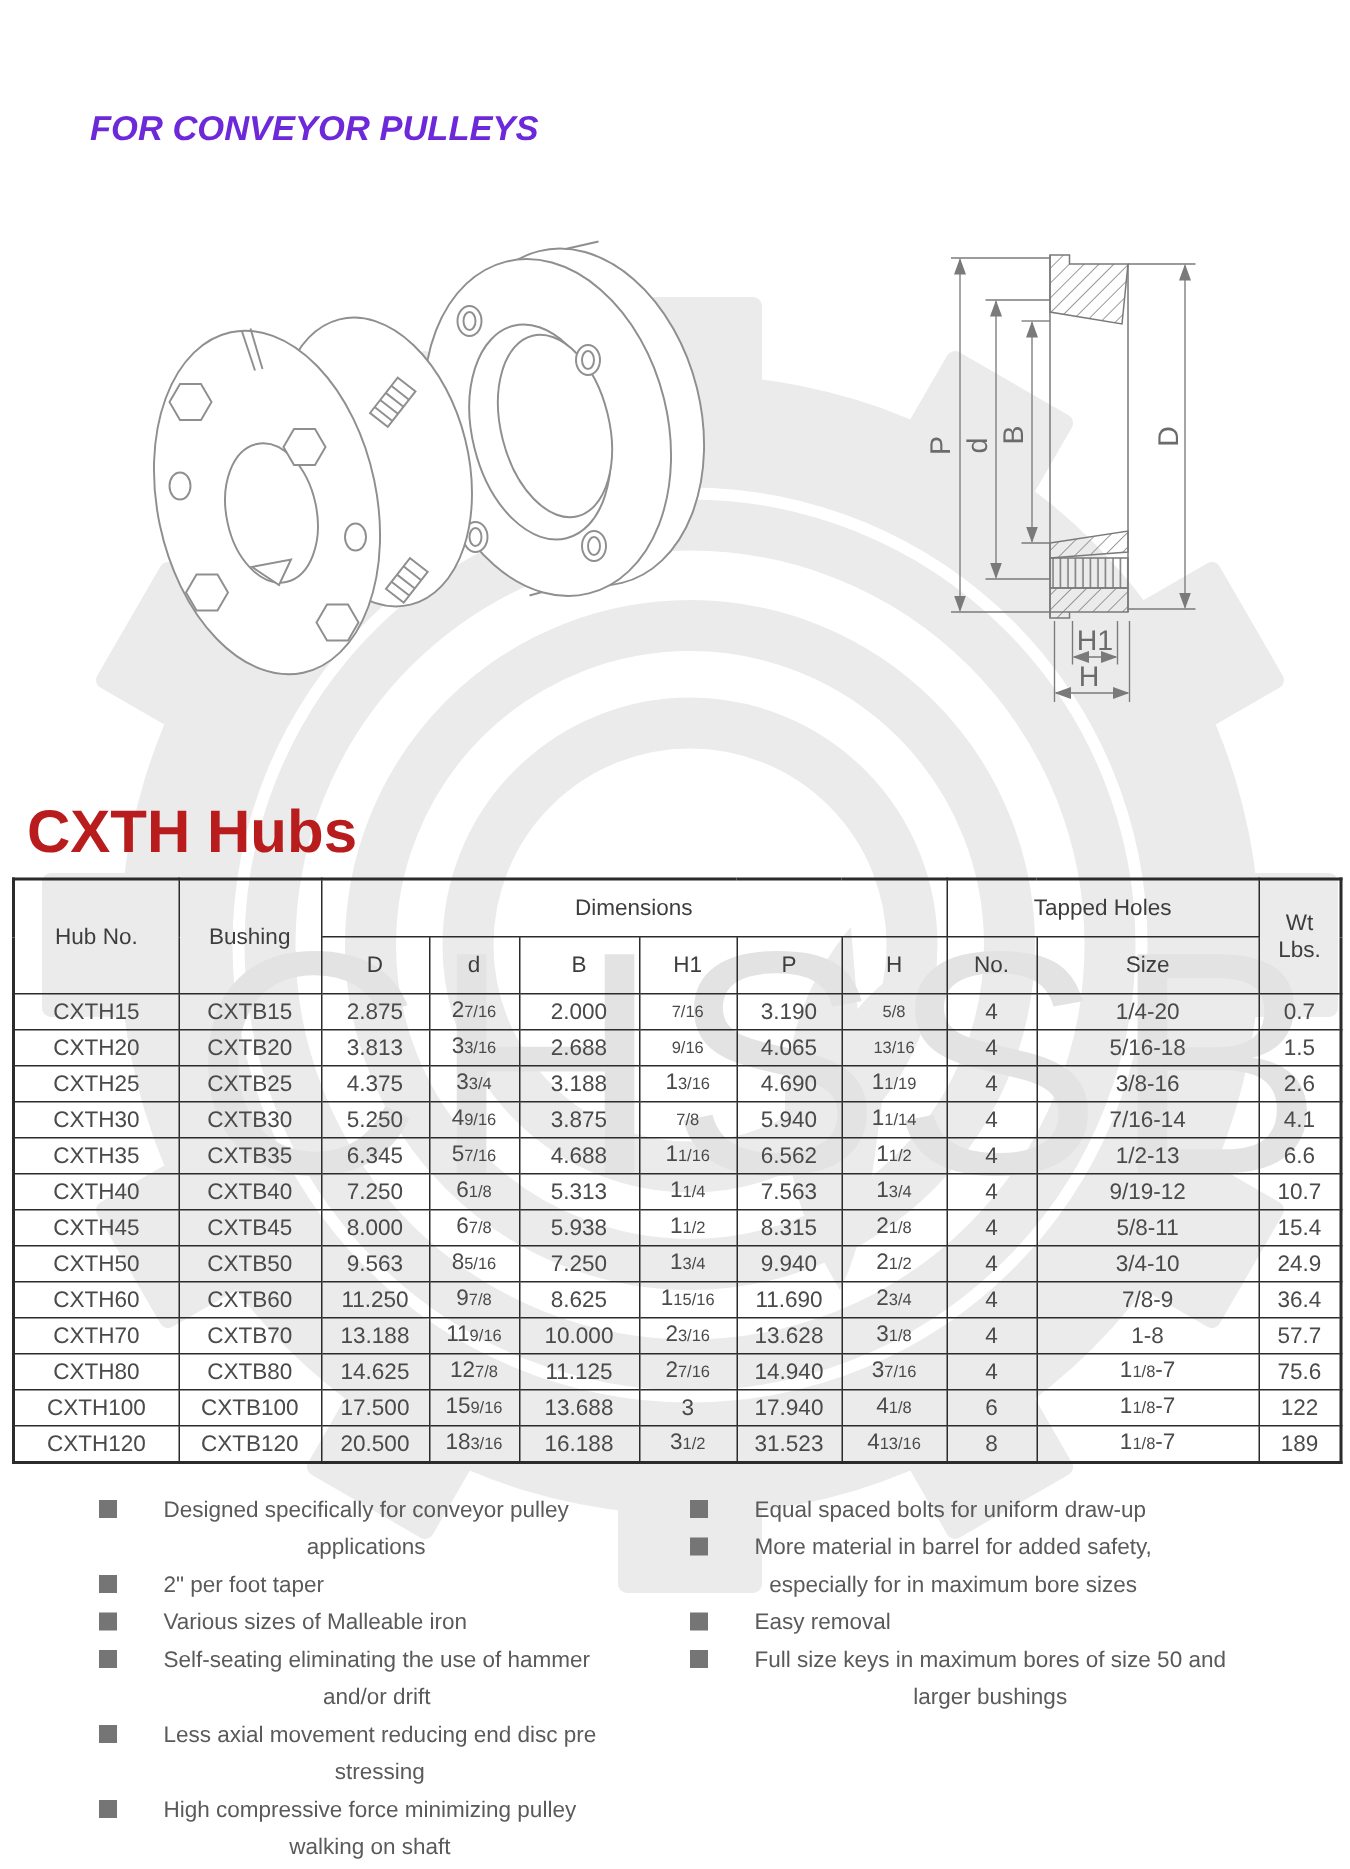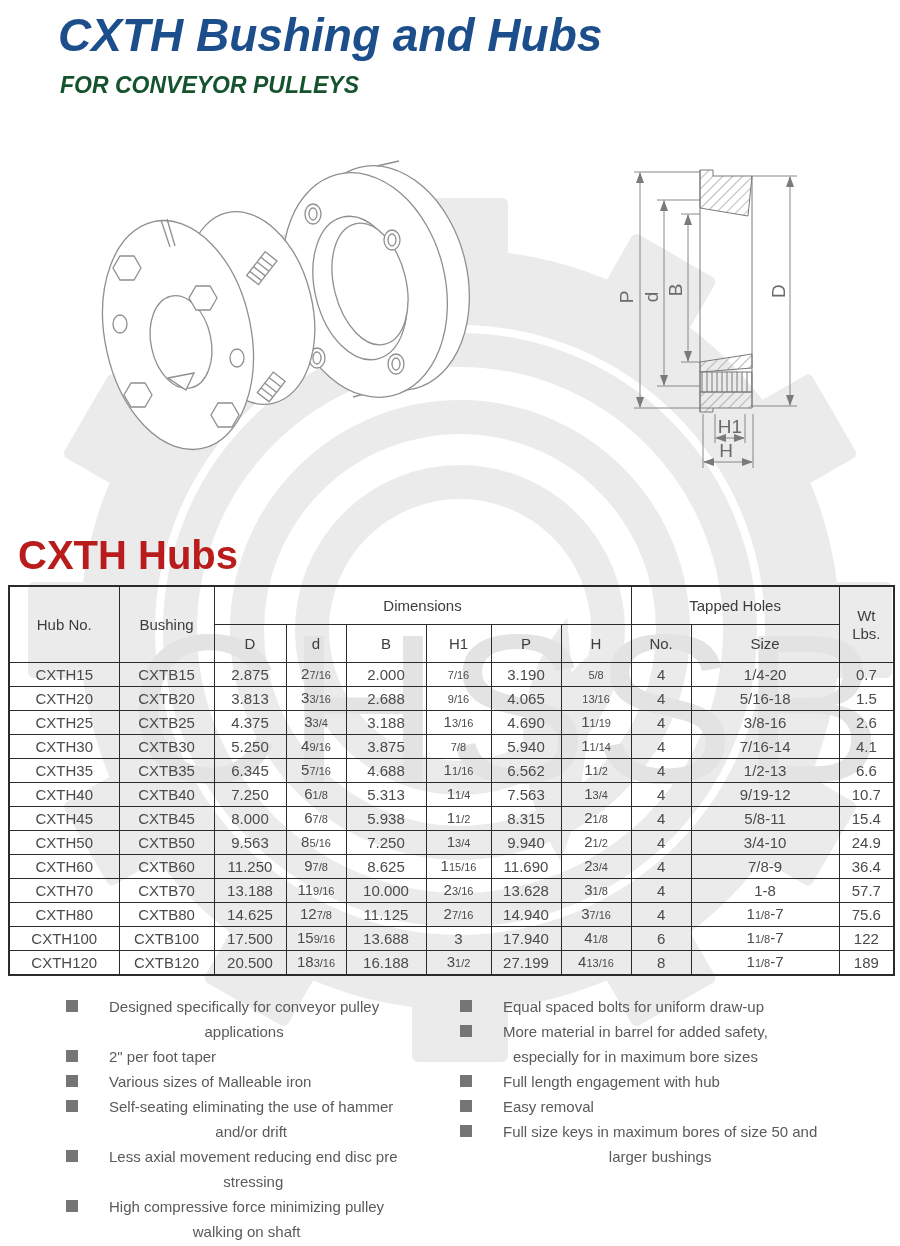--- a/index.html
+++ b/index.html
@@ -3,21 +3,21 @@
 <meta charset="utf-8">
 <style>
   html,body{margin:0;padding:0;background:#fff;}
   .page{position:relative;width:900px;height:1246px;background:#fff;overflow:hidden;
         font-family:"Liberation Sans",sans-serif;}
   .wm{position:absolute;left:0;top:0;z-index:0;}
   .layer{position:absolute;z-index:1;}
   .title{left:58px;top:8px;font-size:46px;font-weight:bold;font-style:italic;
          color:#1b4e8a;letter-spacing:0px;white-space:nowrap;}
   .subtitle{left:60px;top:72px;font-size:23px;font-weight:bold;font-style:italic;
-            color:#14532d;white-space:nowrap;}
+            color:#6d28d9;white-space:nowrap;}
   .sectionhead{left:18px;top:533px;font-size:40px;font-weight:bold;color:#b91c1c;white-space:nowrap;}
   table.hubs{position:absolute;left:8px;top:585px;width:885px;z-index:1;
              border-collapse:collapse;table-layout:fixed;}
   table.hubs th,table.hubs td{border:1px solid #2b2b2b;text-align:center;vertical-align:middle;
              font-weight:normal;color:#4a4a4a;font-size:15px;padding:0;background:transparent;}
   table.hubs{border:2px solid #2b2b2b;}
   table.hubs thead th{color:#3d3d3d;height:37px;}
   table.hubs tbody td{height:21px;line-height:21px;white-space:nowrap;}
   .fr{font-size:11px;}
   .wt-head div{line-height:18px;}
@@ -59,21 +59,20 @@
       <circle r="213" fill="none" stroke="#ebebeb" stroke-width="34"></circle>
       <circle r="148" fill="none" stroke="#ebebeb" stroke-width="34"></circle>
       <g transform="translate(100,230)">
         <path d="M0,0 C-40,-80 -30,-170 50,-220 C20,-140 30,-60 0,0 Z"></path>
         <path d="M0,0 C-90,-30 -150,-100 -150,-190 C-90,-130 -30,-70 0,0 Z" transform="rotate(40)"></path>
       </g>
     </g>
     <text x="128" y="782" font-family="Liberation Serif, serif" font-size="212" letter-spacing="6" fill="#e3e3e3">CHSSB</text>
   </svg>
 
-  <div class="layer title">CXTH Bushing and Hubs</div>
   <div class="layer subtitle">FOR CONVEYOR PULLEYS</div>
 
   <svg class="layer" style="left:65px;top:150px;" width="440" height="335" viewBox="0 0 440 335" fill="white" stroke="#8f8f8f" stroke-width="1.3">
 
     <g>
       <ellipse cx="322" cy="128" rx="80" ry="114" transform="rotate(-14 322 128)"></ellipse>
       <line x1="312" y1="16" x2="334" y2="11"></line>
       <line x1="288" y1="247" x2="310" y2="241"></line>
       <ellipse cx="300" cy="135" rx="80" ry="114" transform="rotate(-14 300 135)"></ellipse>
       <ellipse cx="295" cy="138" rx="45" ry="73" transform="rotate(-14 295 138)"></ellipse>
@@ -372,21 +371,21 @@
           <td><span>1</span><span class="fr">1/8</span><span>-7</span></td>
           <td><span>122</span></td>
         </tr>
         <tr>
           <td><span>CXTH120</span></td>
           <td><span>CXTB120</span></td>
           <td><span>20.500</span></td>
           <td><span>18</span><span class="fr">3/16</span></td>
           <td><span>16.188</span></td>
           <td><span>3</span><span class="fr">1/2</span></td>
-          <td><span>27.199</span></td>
+          <td><span>31.523</span></td>
           <td><span>4</span><span class="fr">13/16</span></td>
           <td><span>8</span></td>
           <td><span>1</span><span class="fr">1/8</span><span>-7</span></td>
           <td><span>189</span></td>
         </tr>
       </tbody>
   </table>
 
   <div class="features">
     <div class="fcol left">
@@ -424,24 +423,20 @@
           <span class="sq"></span>
           <span class="ftext">Equal spaced bolts for uniform draw-up</span>
         </div>
         <div class="fitem">
           <span class="sq"></span>
           <span class="ftext">More material in barrel for added safety,
 especially for in maximum bore sizes</span>
         </div>
         <div class="fitem">
           <span class="sq"></span>
-          <span class="ftext">Full length engagement with hub</span>
-        </div>
-        <div class="fitem">
-          <span class="sq"></span>
           <span class="ftext">Easy removal</span>
         </div>
         <div class="fitem">
           <span class="sq"></span>
           <span class="ftext">Full size keys in maximum bores of size 50 and
 larger bushings</span>
         </div>
       </div>
   </div>
 

